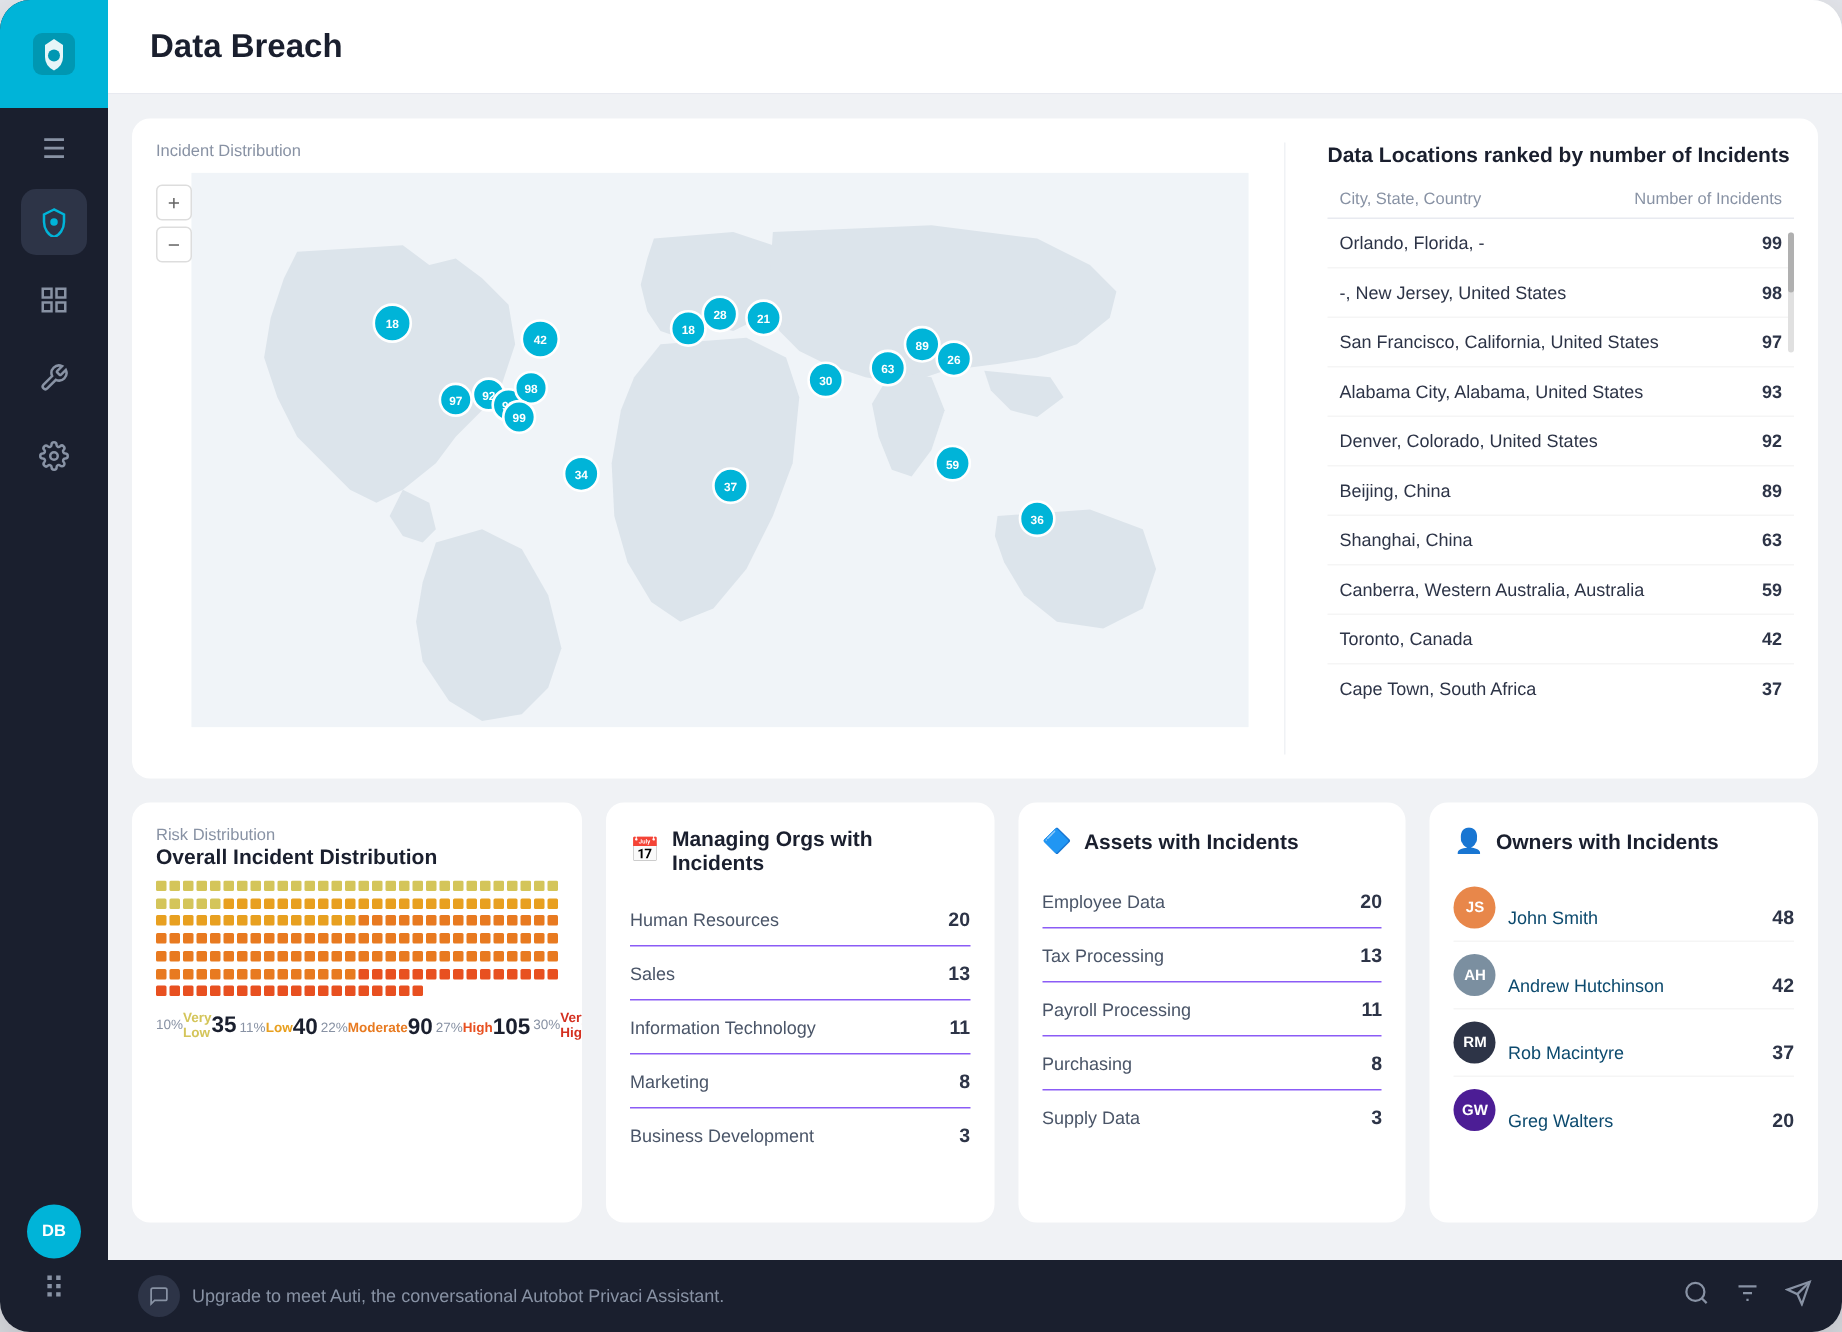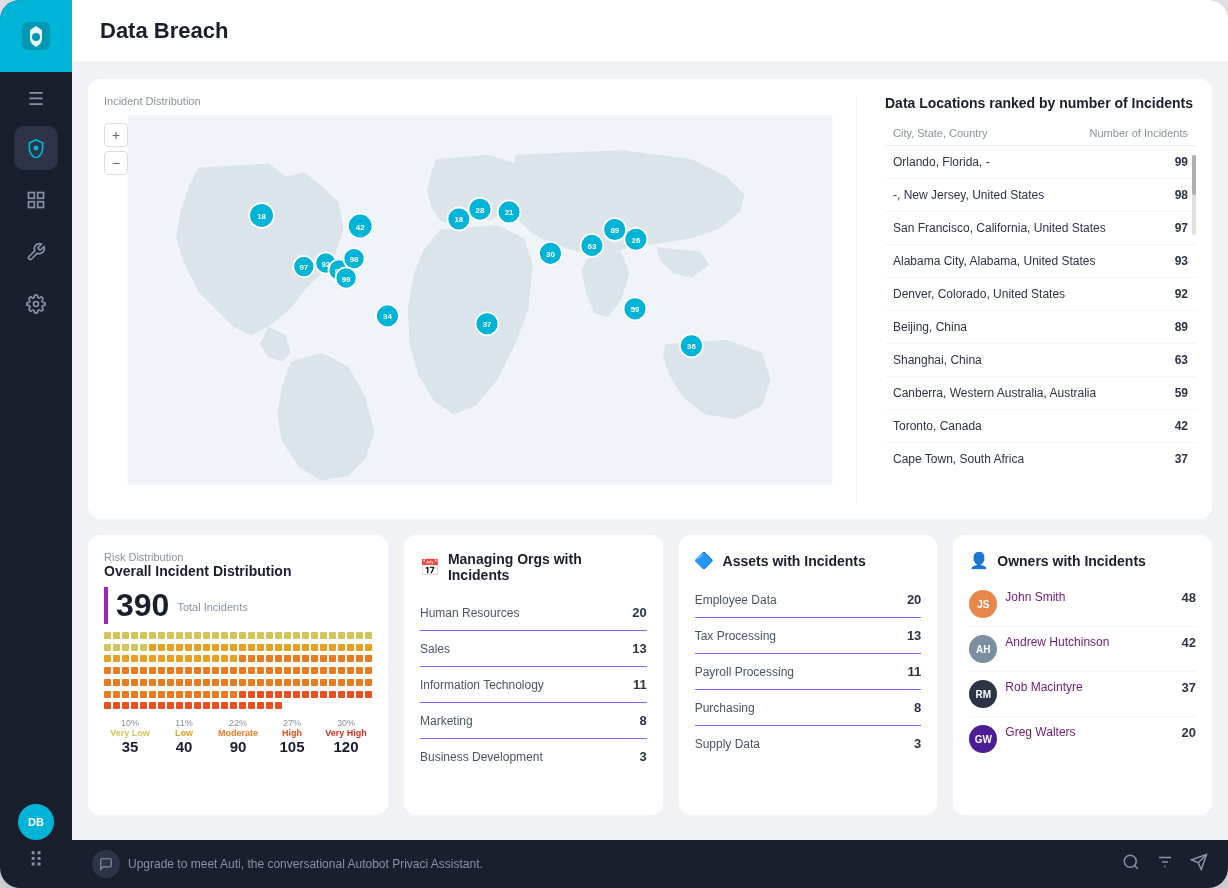--- a/index.html
+++ b/index.html
@@ -113,21 +113,21 @@
     
     .risk-panel {
       background: white; border-radius: 12px; padding: 16px;
       width: 300px; flex-shrink: 0; overflow: hidden;
     }
     .panel-subtitle { font-size: 11px; color: #8892a4; }
     .panel-title { font-size: 14px; font-weight: 600; color: #1a1f2e; margin-bottom: 8px; }
     .total-incidents { display: flex; align-items: center; gap: 8px; margin-bottom: 8px; }
     .total-label { font-size: 11px; color: #8892a4; margin-top: 2px; }
     .dot { width: 8px; height: 8px; border-radius: 1px; }
-    .risk-bar-item { display: flex; flex-direction: column; align-items: center; flex: 1; text-align: right; }
+    .risk-bar-item { display: flex; flex-direction: row; align-items: center; flex: 1; }
     .risk-pct { font-size: 9px; color: #8892a4; }
     .risk-label { font-size: 9px; font-weight: 600; }
     .risk-val { font-size: 14px; font-weight: 700; color: #1a1f2e; }
 
     
     .orgs-panel {
       background: white; border-radius: 12px; padding: 16px;
       flex: 1; overflow: hidden;
     }
     .panel-header { display: flex; align-items: center; gap: 8px; margin-bottom: 12px; }
@@ -141,24 +141,24 @@
     .assets-panel {
       background: white; border-radius: 12px; padding: 16px;
       flex: 1; overflow: hidden;
     }
 
     
     .owners-panel {
       background: white; border-radius: 12px; padding: 16px;
       flex: 1; overflow: hidden;
     }
-    .owner-row { display: flex; align-items: flex-start; gap: 8px; padding: 8px 0; border-bottom: 1px solid #f5f5f5; }
+    .owner-row { display: flex; align-items: flex-end; gap: 8px; padding: 8px 0; border-bottom: 1px solid #f5f5f5; }
     .owner-row:last-child { border-bottom: none; }
     .owner-avatar-placeholder { width: 28px; height: 28px; border-radius: 50%; display: flex; align-items: center; justify-content: center; font-size: 10px; font-weight: 700; color: white; flex-shrink: 0; }
-    .owner-name { font-size: 12px; color: #701a75; flex: 1; }
+    .owner-name { font-size: 12px; color: #0c4a6e; flex: 1; }
     .owner-count { font-size: 13px; font-weight: 700; color: #2d3447; }
 
     
     .bottom-bar {
       background: #1a1f2e; padding: 10px 20px;
       display: flex; align-items: center; justify-content: space-between;
     }
     .bottom-chat { display: flex; align-items: center; gap: 8px; }
     .chat-bubble { background: #2d3447; border-radius: 50%; width: 28px; height: 28px; display: flex; align-items: center; justify-content: center; }
     .chat-text { color: #8892a4; font-size: 12px; }
@@ -392,26 +392,20 @@
             <div class="rank-scrollbar-thumb" style="width:4px;height:40px;background:#b0b0b0;border-radius:2px;"></div>
           </div>
         </div>
       </div>
 
       <div class="bottom-panels">
 
         <div class="risk-panel">
           <div class="panel-subtitle">Risk Distribution</div>
           <div class="panel-title">Overall Incident Distribution</div>
-          <div class="total-incidents">
-            <div style="font-size:32px;font-weight:700;color:#1a1f2e;border-left:4px solid #9c27b0;padding-left:8px;">
-              <span>390</span>
-            </div>
-            <div class="total-label">Total Incidents</div>
-          </div>
 
           <div id="dot-grid" style="display:flex;gap:2px;flex-wrap:wrap;height:80px;overflow:hidden;margin:6px 0;">
               <div class="dot" style="background: rgb(212, 197, 90); width: 7px; height: 7px;"></div>
               <div class="dot" style="background: rgb(212, 197, 90); width: 7px; height: 7px;"></div>
               <div class="dot" style="background: rgb(212, 197, 90); width: 7px; height: 7px;"></div>
               <div class="dot" style="background: rgb(212, 197, 90); width: 7px; height: 7px;"></div>
               <div class="dot" style="background: rgb(212, 197, 90); width: 7px; height: 7px;"></div>
               <div class="dot" style="background: rgb(212, 197, 90); width: 7px; height: 7px;"></div>
               <div class="dot" style="background: rgb(212, 197, 90); width: 7px; height: 7px;"></div>
               <div class="dot" style="background: rgb(212, 197, 90); width: 7px; height: 7px;"></div>

